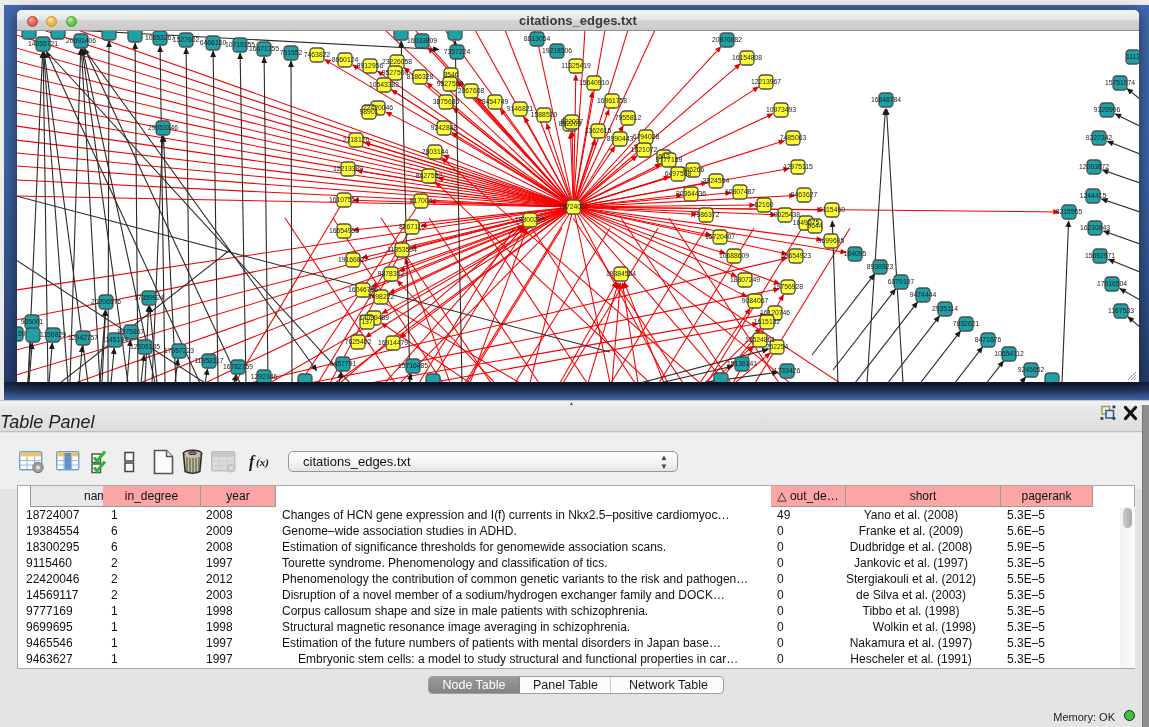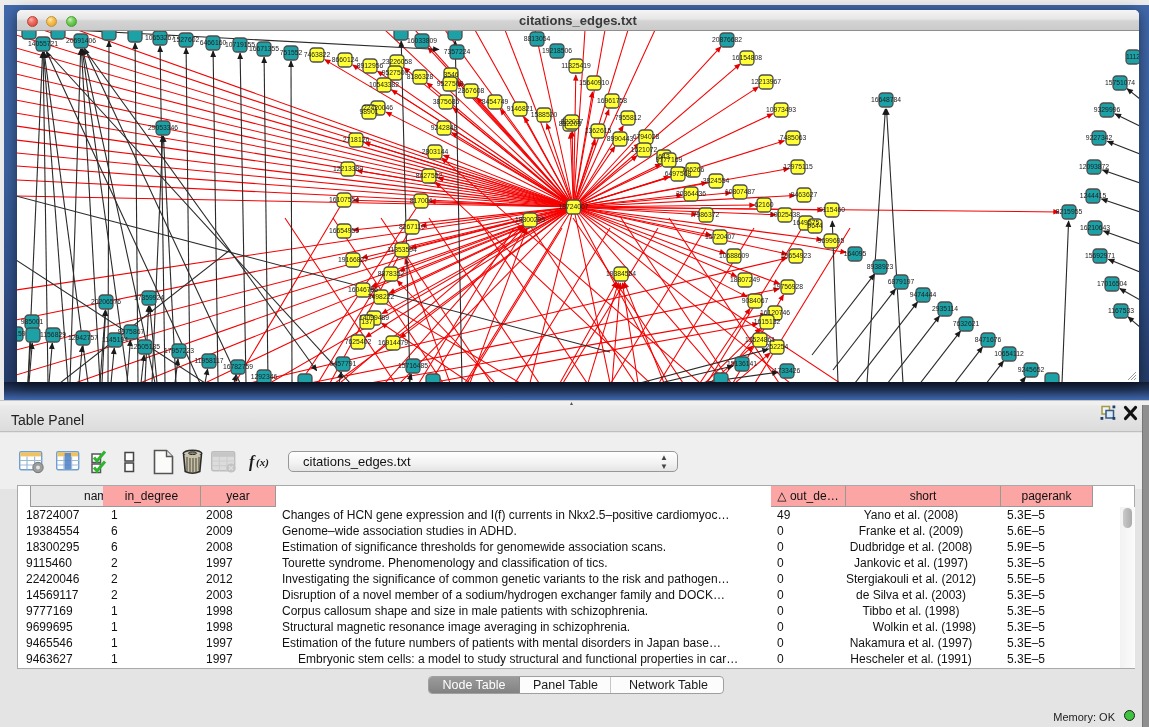--- a/index.html
+++ b/index.html
@@ -24,21 +24,21 @@
 #tl-y { left:29px;   background:radial-gradient(circle at 35% 30%, #ffe9b8 0%, #f8c455 35%, #e8a83a 75%, #d1992f 100%); border:0.5px solid #c09339;}
 #tl-g { left:48.5px; background:radial-gradient(circle at 35% 30%, #c9f2b8 0%, #7ed163 35%, #4fb83a 75%, #3da32c 100%); border:0.5px solid #49a133;}
 #canvas { position:absolute; left:0; top:21px; width:1122px; height:351px; background:#fff; overflow:hidden; }
 
 #split { position:absolute; left:0; top:400px; width:1149px; height:5px; background:#f0f0f0; border-top:1px solid #c4c4c4; }
 #split .grab { position:absolute; left:569px; top:-3px; color:#555; font-size:10px; }
 
 #panel { position:absolute; left:0; top:405px; width:1149px; height:322px; background:#e4e4e4; }
 #phead { position:absolute; left:0; top:0; width:100%; height:27px;
   background:linear-gradient(180deg,#ecebeb,#dddcdc); border-bottom:1px solid #c0bfbf; }
-#phead .t { position:absolute; left:11px; top:7px; font-size:14px; color:#222; }
+#phead .t { position:absolute; left:0; top:7px; font-size:18px; color:#222;font-style:italic; }
 #ricons { position:absolute; right:6px; top:6px; }
 
 #tbar { position:absolute; left:0; top:28px; width:100%; height:56px; background:#efefef; }
 #combo { position:absolute; left:288px; top:18px; width:390px; height:21px; border:1px solid #979797; border-radius:5px;
   background:linear-gradient(180deg,#ffffff,#f2f2f2 60%,#e4e4e4); font-size:13px; color:#111; line-height:19px; padding-left:14px; }
 #combo .arr { position:absolute; right:9px; top:1px; font-size:8px; color:#444; line-height:9px; }
 
 #tbl { position:absolute; left:17px; top:80px; width:1118px; height:184px; background:#fff; border:1px solid #a9a9a9; }
 .hdr { position:absolute; top:0; height:21px; background:#fca5a5; border-right:1px solid #999;
   font-size:12px; color:#111; text-align:center; line-height:21px; border-bottom:1px solid #999;}
@@ -707,21 +707,21 @@
           <span class="c" style="left:188px;width:68px">1997</span>
           <span class="c" style="left:264px;width:488px">Tourette syndrome. Phenomenology and classification of tics.</span>
           <span class="c" style="left:759px;width:68px">0</span>
           <span class="c" style="left:828px;width:130px;text-align:center">Jankovic et al. (1997)</span>
           <span class="c" style="left:989px;width:86px">5.3E–5</span>
         </div>
         <div class="row" style="top:86px">
           <span class="c" style="left:8px;width:76px">22420046</span>
           <span class="c" style="left:93px;width:88px">2</span>
           <span class="c" style="left:188px;width:68px">2012</span>
-          <span class="c" style="left:264px;width:488px">Investigating the significance of common genetic variants to the risk and pathogen…</span>
+          <span class="c" style="left:264px;width:488px">Phenomenology the contribution of common genetic variants to the risk and pathogen…</span>
           <span class="c" style="left:759px;width:68px">0</span>
           <span class="c" style="left:828px;width:130px;text-align:center">Stergiakouli et al. (2012)</span>
           <span class="c" style="left:989px;width:86px">5.5E–5</span>
         </div>
         <div class="row" style="top:102px">
           <span class="c" style="left:8px;width:76px">14569117</span>
           <span class="c" style="left:93px;width:88px">2</span>
           <span class="c" style="left:188px;width:68px">2003</span>
           <span class="c" style="left:264px;width:488px">Disruption of a novel member of a sodium/hydrogen exchanger family and DOCK…</span>
           <span class="c" style="left:759px;width:68px">0</span>

